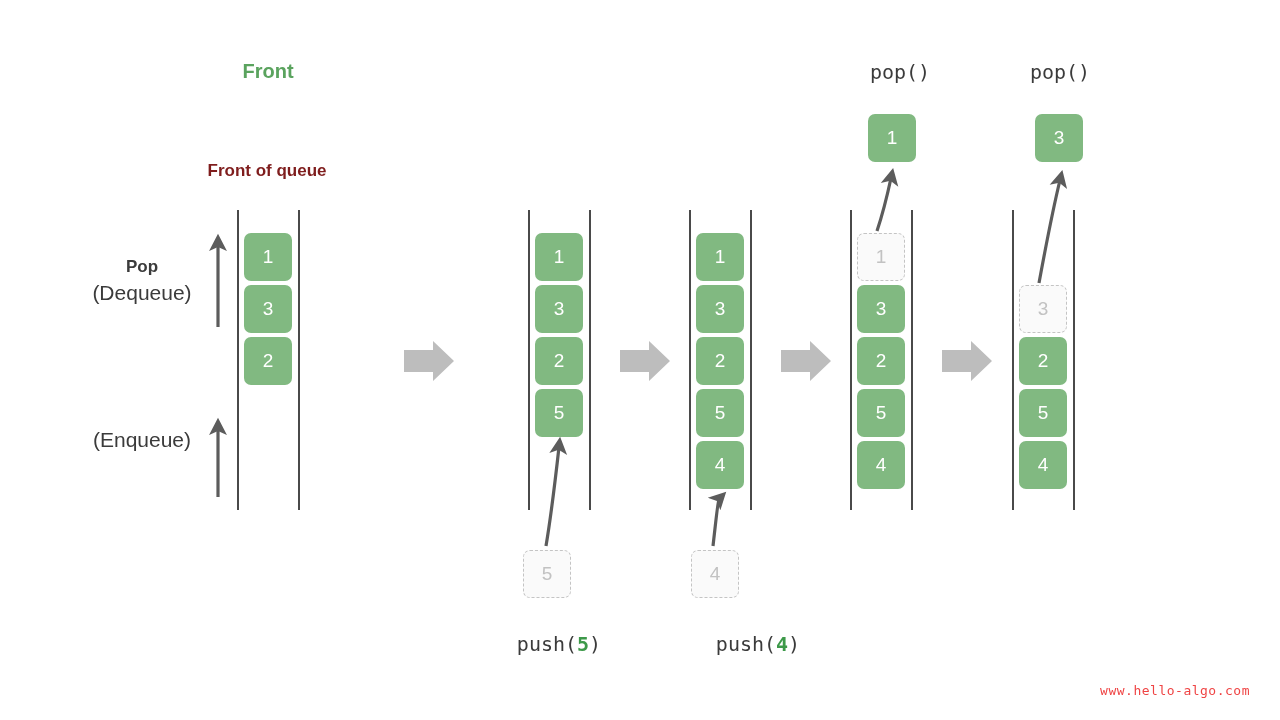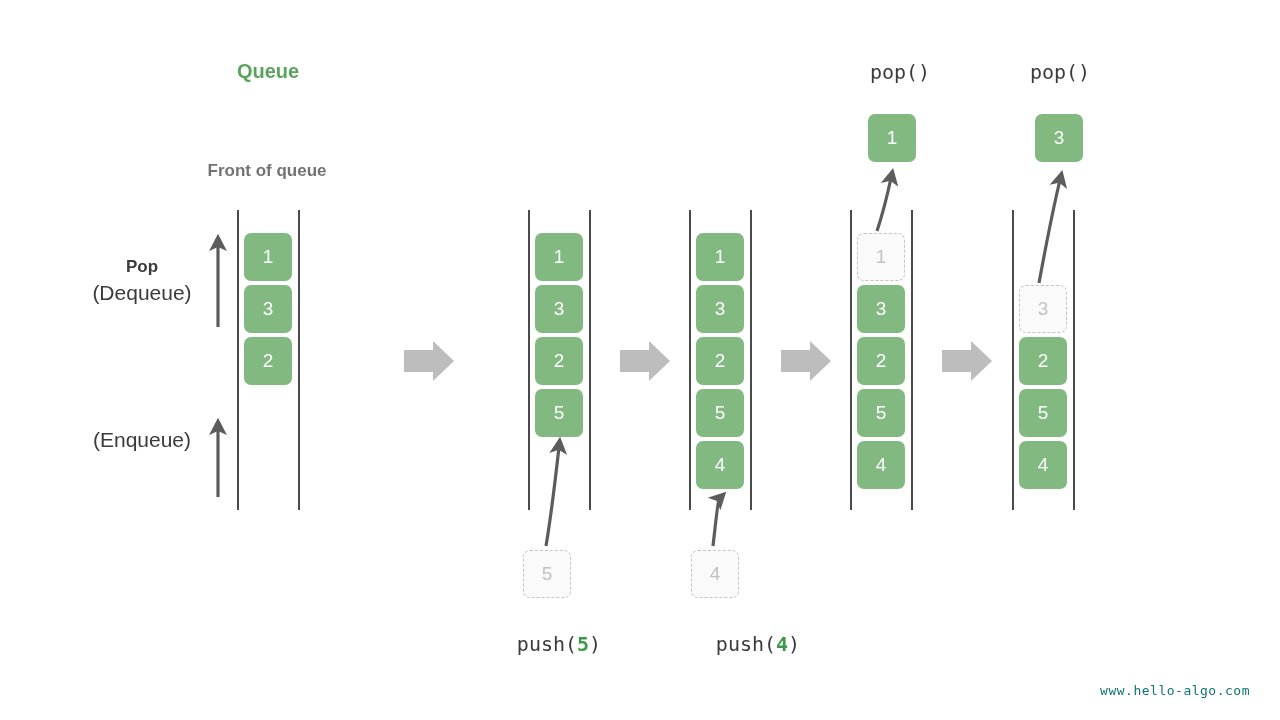--- a/index.html
+++ b/index.html
@@ -11,38 +11,38 @@
   }
   #stage{position:relative;width:1280px;height:720px;}
 
   
   .lbl{position:absolute;white-space:nowrap;}
   .title-queue{
     font-size:20px;font-weight:bold;color:#5aa35e;
     left:0;top:60px;width:536px;text-align:center;
   }
   .hdr{
-    font-size:17px;font-weight:bold;color:#737373;
+    font-size:17px;font-weight:bold;color:#7f1d1d;
     text-align:center;
   }
   .sidelbl{
     text-align:center;color:#3b3b3b;
   }
   .sidelbl .b{display:block;font-size:17px;font-weight:bold;line-height:25px;}
   .sidelbl .n{display:block;font-size:21px;font-weight:normal;line-height:28px;}
 
   .mono{
     font-family:"DejaVu Sans Mono","Liberation Mono",monospace;
     font-size:20px;color:#3b3b3b;text-align:center;
   }
   .mono .g{color:#3d9949;font-weight:bold;}
 
   .watermark{
     font-family:"DejaVu Sans Mono","Liberation Mono",monospace;
-    font-size:13px;color:#0f766e;letter-spacing:.5px;
+    font-size:13px;color:#ef4444;letter-spacing:.5px;
     right:30px;bottom:22px;
   }
 
   
   .rail{position:absolute;width:1.6px;background:#4a4a4a;}
 
   
   .box{
     position:absolute;width:48px;height:48px;border-radius:7px;
     background:#81b981;color:#ffffff;
@@ -56,21 +56,21 @@
   }
 
   
   #ovl{position:absolute;left:0;top:0;width:1280px;height:720px;pointer-events:none;}
 </style>
 </head>
 <body>
 
 <div id="stage">
 
-  <div class="lbl title-queue">Queue</div>
+  <div class="lbl title-queue">Front</div>
 
   <div class="lbl mono" style="left:825px;top:60px;width:150px;">pop()</div>
   <div class="lbl mono" style="left:985px;top:60px;width:150px;">pop()</div>
 
   <div class="lbl hdr" style="left:157px;top:161px;width:220px;">Front of queue</div>
 
   <div class="lbl sidelbl" style="left:62px;top:254px;width:160px;">
     <span class="b">Pop</span>
     <span class="n">(Dequeue)</span>
   </div>

